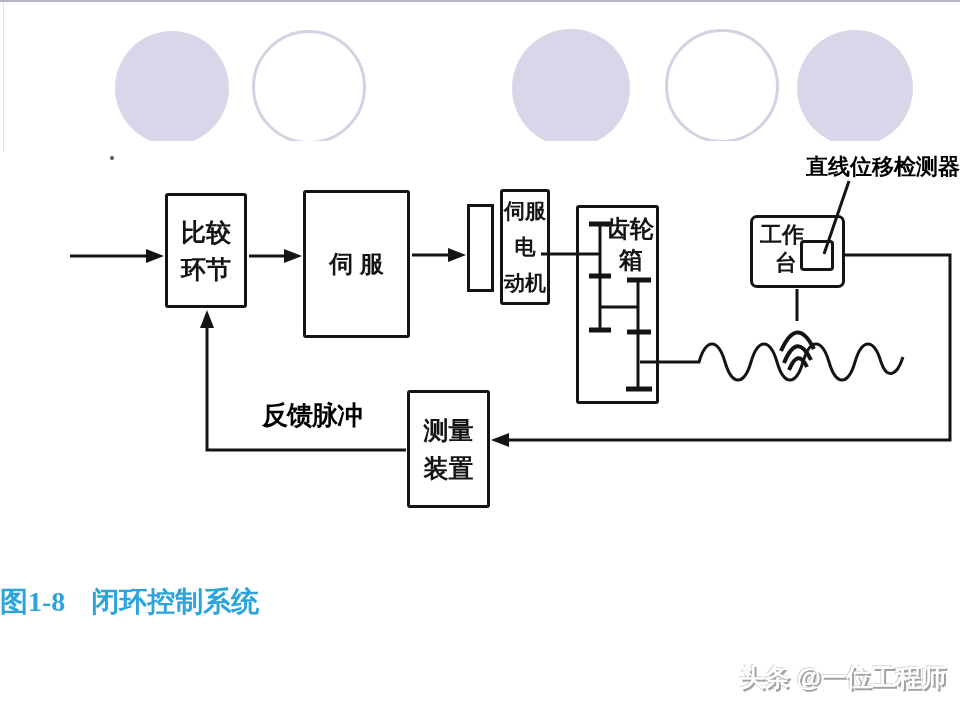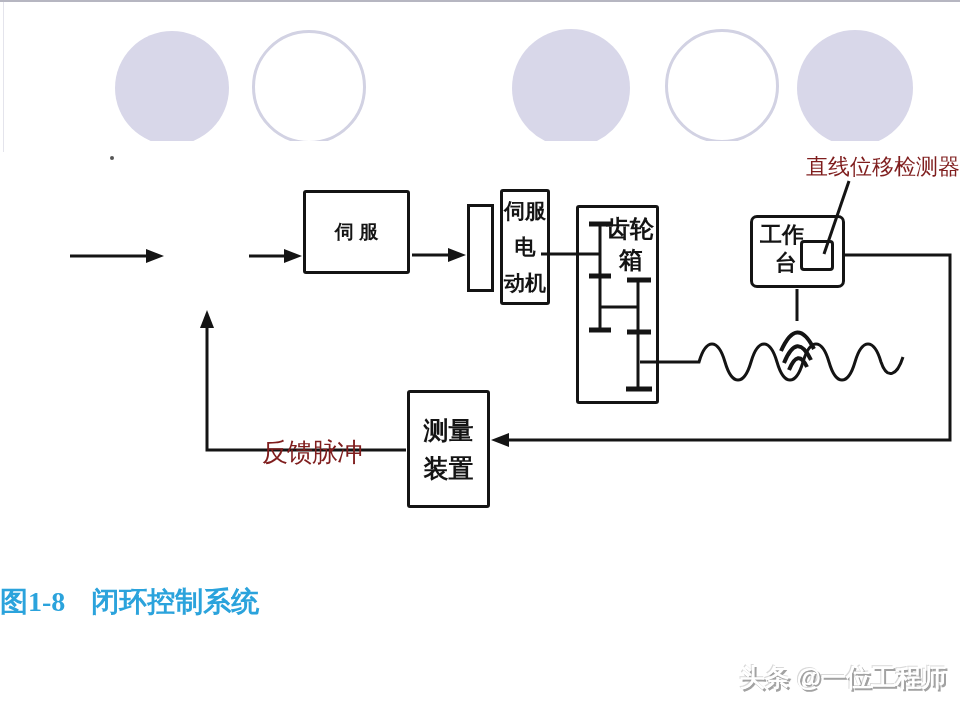--- a/index.html
+++ b/index.html
@@ -24,38 +24,38 @@
   
   .lines { position:absolute; left:0; top:0; z-index:2; }
 
   
   .box {
     position:absolute; box-sizing:border-box; border:3px solid #141414; background:transparent;
     display:flex; flex-direction:column; align-items:center; justify-content:center;
     font-weight:bold; color:#141414; z-index:4; text-align:center; border-radius:3px;
   }
   .box-comparison  { left:165px; top:193px; width:82px;  height:115px; font-size:25px; line-height:37px; }
-  .box-amplifier   { left:303px; top:190px; width:107px; height:84px; font-size:19px; line-height:40px; }
+  .box-amplifier   { left:303px; top:190px; width:107px; height:148px; font-size:24px; line-height:40px; }
   .motor-bracket   { position:absolute; left:467px; top:204px; width:27px; height:88px;
                      box-sizing:border-box; border:3px solid #141414; z-index:3; }
   .box-motor       { left:500px; top:189px; width:50px;  height:116px; font-size:21px; line-height:36px; }
   .box-gearbox     { left:576px; top:205px; width:83px;  height:199px; display:block; }
   .gear-text { position:absolute; top:5px; right:2px; font-size:24px; line-height:31px; font-weight:bold; text-align:right; }
   .gear-text .l2 { padding-right:11px; }
   .box-worktable   { left:750px; top:215px; width:95px;  height:73px; display:block; border-radius:7px; }
   .wt-text { position:absolute; top:3px; left:7px; font-size:22px; line-height:28px; font-weight:bold; text-align:center; }
   .wt-text .l2 { padding-left:8px; }
   .detector-box    { position:absolute; left:800px; top:240px; width:34px; height:31px;
                      box-sizing:border-box; border:3px solid #141414; border-radius:4px; z-index:4; }
   .box-measurement { left:407px; top:390px; width:83px;  height:118px; font-size:25px; line-height:38px; }
 
   
-  .dlabel { position:absolute; font-weight:normal; color:#7f1d1d; z-index:4; white-space:nowrap; }
+  .dlabel { position:absolute; font-weight:bold; color:#000000; z-index:4; white-space:nowrap; }
   .label-input    { left:68px;  top:217px; font-size:25px; letter-spacing:-1px; }
-  .label-feedback { left:262px; top:435px; font-size:26px; letter-spacing:-1px; }
+  .label-feedback { left:262px; top:398px; font-size:26px; letter-spacing:-1px; }
   .label-detector { left:806px; top:152px; font-size:22px; }
 
   .caption {
     position:absolute; left:0; right:0; top:583px; z-index:4;
     font-family:"Liberation Serif", serif; font-weight:bold; font-size:28px; color:#2ba3dc;
   }
   .caption .cap-title { margin-left:26px; }
 
   .watermark {
     position:absolute; right:14px; top:661px; z-index:4;
@@ -109,20 +109,24 @@
     <g fill="#141414" stroke="none">
       <polygon points="164,256 146,249 146,263"></polygon>
       <polygon points="302,256 284,249 284,263"></polygon>
       <polygon points="466,255 448,248 448,262"></polygon>
       <polygon points="491,440 509,433 509,447"></polygon>
       <polygon points="207,310 200,328 214,328"></polygon>
     </g>
     <circle cx="112" cy="158" r="2" fill="#555"></circle>
   </svg>
 
+  <div class="box box-comparison">
+    <div>比较</div>
+    <div>环节</div>
+  </div>
 
   <div class="box box-amplifier">
     <div>伺 服</div>
   </div>
 
   <div class="motor-bracket"></div>
   <div class="box box-motor">
     <div>伺服</div>
     <div>电</div>
     <div>动机</div>

